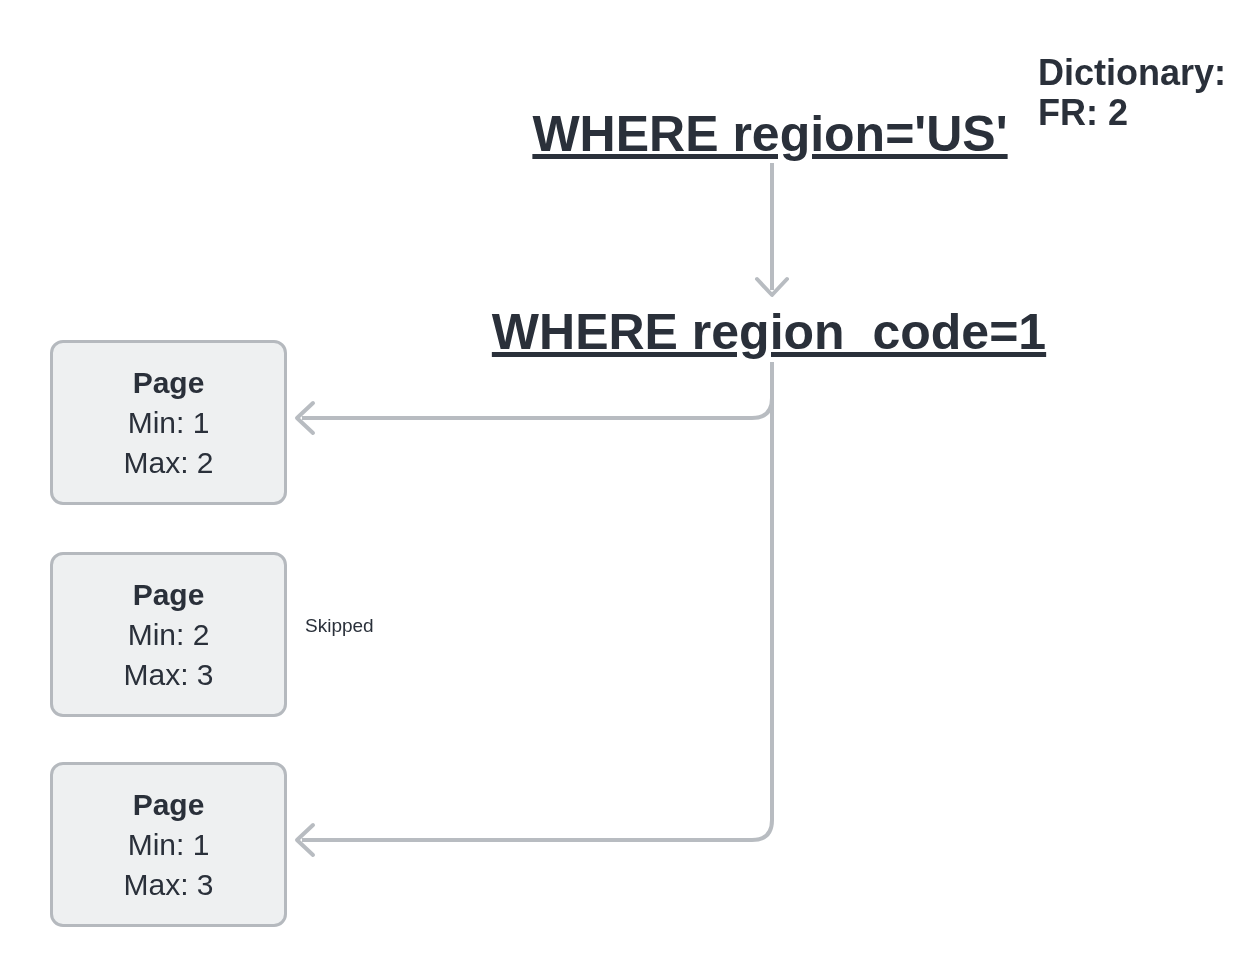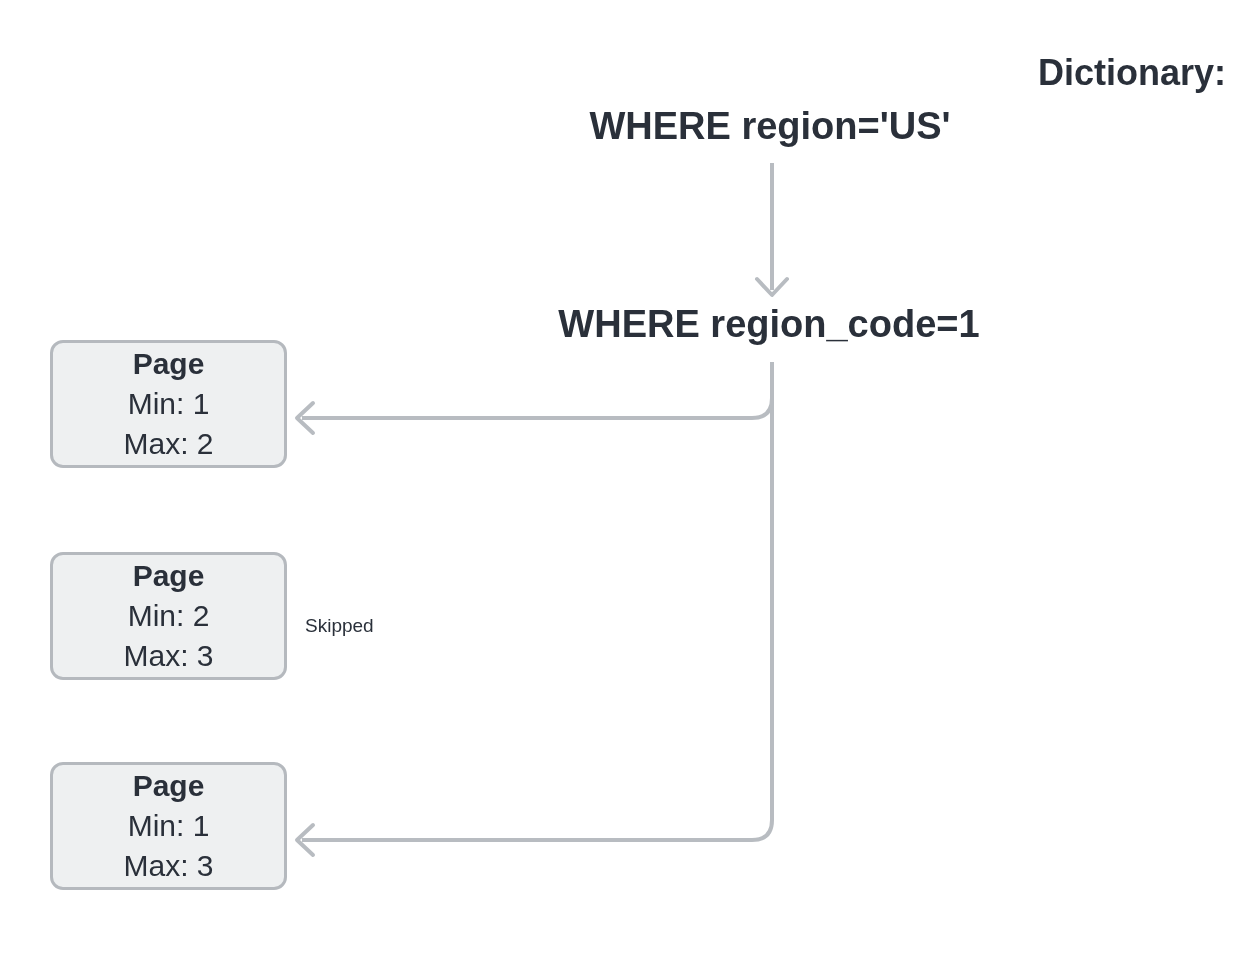--- a/index.html
+++ b/index.html
@@ -20,41 +20,42 @@
     position: absolute;
     left: 0;
     top: 0;
     width: 1240px;
     height: 970px;
     pointer-events: none;
   }
   .query {
     position: absolute;
     transform: translateX(-50%);
-    font-size: 38px;
+    font-size: 50px;
     font-weight: bold;
     white-space: nowrap;
     color: #2a303a;
+    text-decoration: underline;
   }
   .query-top { left: 770px; top: 105px; }
   .query-mid { left: 769px; top: 303px; }
   .dictionary {
     position: absolute;
     left: 1038px;
     top: 53px;
     font-size: 36px;
     font-weight: bold;
     line-height: 40px;
     color: #2a303a;
   }
   .page-box {
     position: absolute;
     left: 50px;
     width: 237px;
-    height: 128px;
+    height: 165px;
     box-sizing: border-box;
     background: #eef0f1;
     border: 3px solid #b5b9be;
     border-radius: 13px;
     display: flex;
     flex-direction: column;
     align-items: center;
     justify-content: center;
     font-size: 30px;
     line-height: 40px;
@@ -89,20 +90,21 @@
     <path d="M772 398 Q772 418 752 418 L302 418" stroke="#b8bcc1" stroke-width="4"></path>
     <path d="M313 403 L297 418 L313 433" stroke="#b8bcc1" stroke-width="4" stroke-linecap="round" stroke-linejoin="round"></path>
   </svg>
 
   <div class="query query-top">WHERE region='US'</div>
 
   <div class="query query-mid">WHERE region_code=1</div>
 
   <div class="dictionary">
     <div>Dictionary:</div>
+    <div>FR: 2</div>
   </div>
 
   <div class="page-box box-1">
     <div class="page-title">Page</div>
     <div class="page-line">Min: 1</div>
     <div class="page-line">Max: 2</div>
   </div>
 
   <div class="page-box box-2">
     <div class="page-title">Page</div>

